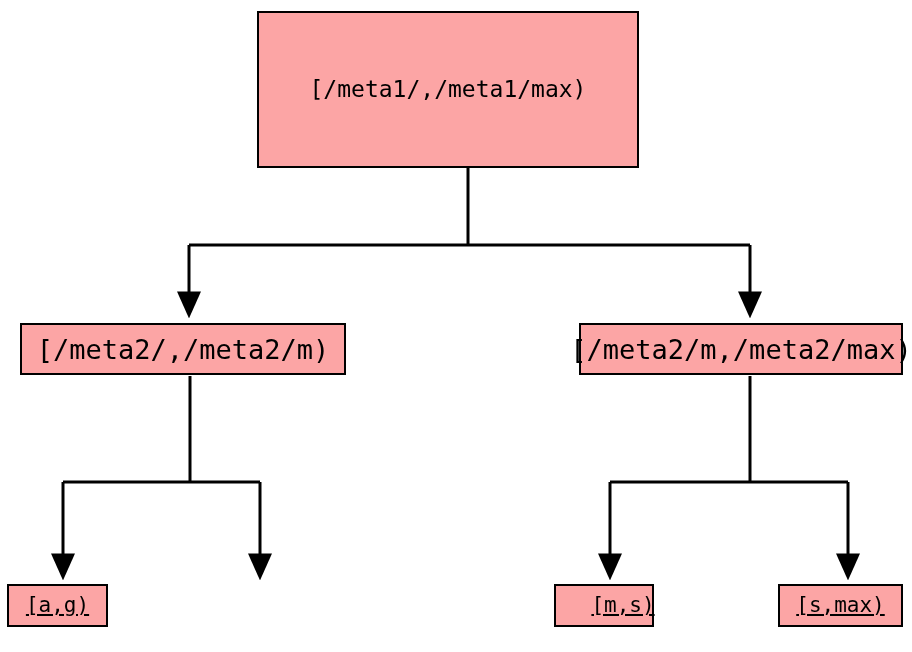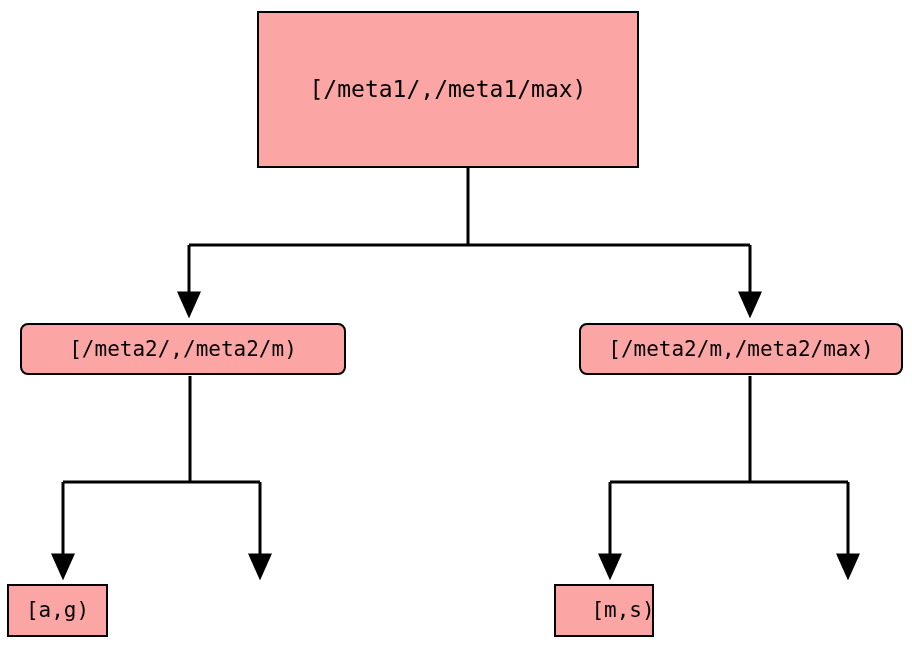--- a/index.html
+++ b/index.html
@@ -45,37 +45,37 @@
     left: 257px;
     top: 11px;
     width: 382px;
     height: 157px;
     font-size: 23px;
   }
   
   .node-mid {
     top: 323px;
     height: 52px;
-    font-size: 21px;
-    border-radius: 8px;
+    font-size: 27px;
   }
   #node-mid-left {
     left: 20px;
     width: 326px;
   }
   #node-mid-right {
     left: 579px;
     width: 324px;
     justify-content: center;
   }
   
   .node-leaf {
     top: 584px;
-    height: 53px;
+    height: 43px;
     font-size: 21px;
+    text-decoration: underline;
   }
   #node-leaf-ag   { left: 7px;   width: 101px; }
   #node-leaf-gm   { left: 205px; width: 100px; }
   #node-leaf-ms   { left: 554px; width: 100px; padding-left: 38px; }
   #node-leaf-smax { left: 778px; width: 125px; }
 </style>
 </head>
 <body>
 
 <div id="canvas">
@@ -123,14 +123,17 @@
 
   <div class="node node-leaf" id="node-leaf-ag">
     <span class="node-label">[a,g)</span>
   </div>
 
 
   <div class="node node-leaf" id="node-leaf-ms">
     <span class="node-label">[m,s)</span>
   </div>
 
+  <div class="node node-leaf" id="node-leaf-smax">
+    <span class="node-label">[s,max)</span>
+  </div>
 
 </div>
 
 </body></html>

